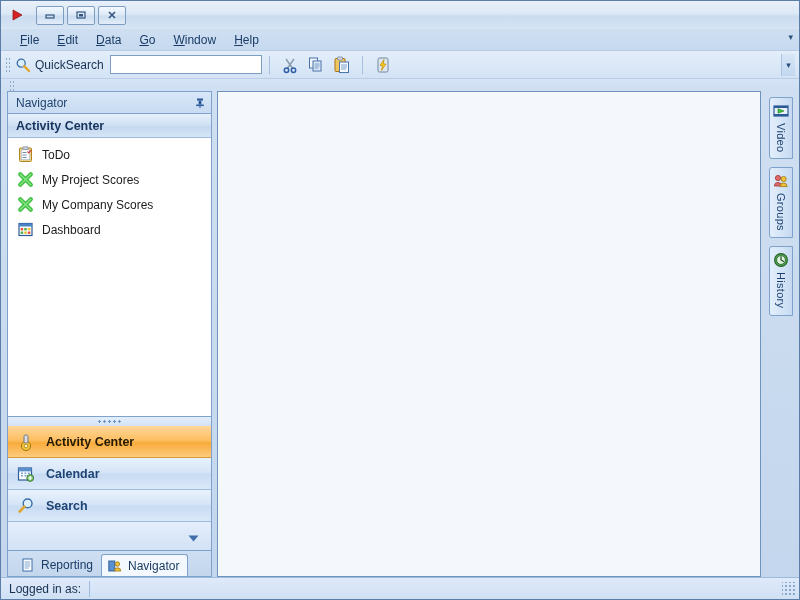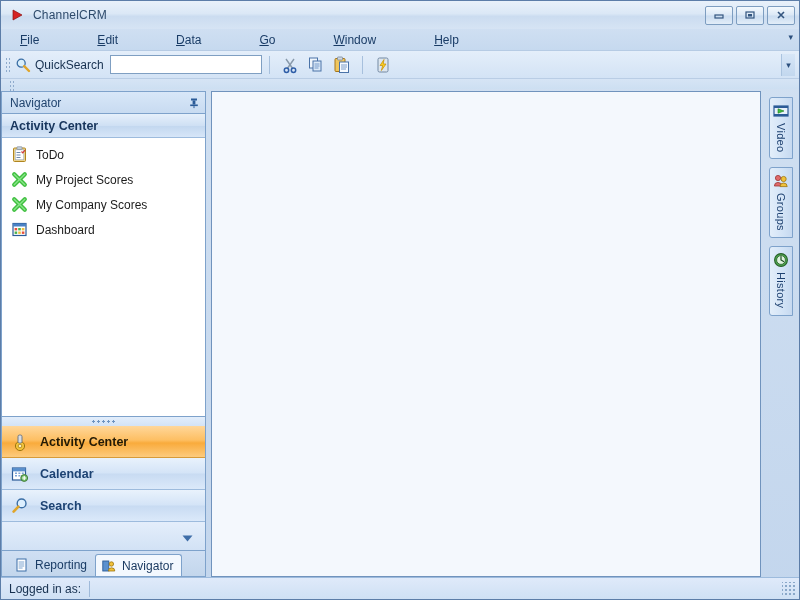--- a/index.html
+++ b/index.html
@@ -61,21 +61,20 @@
   
   #menubar {
     height: 22px;
     flex: 0 0 22px;
     background: linear-gradient(to bottom, #cfdff2 0%, #c6d9ef 100%);
     display: flex;
     align-items: center;
     padding-left: 10px;
     position: relative;
     border-bottom: 1px solid #b6cbe4;
-    gap: 40px;
   }
   .menu-item {
     padding: 2px 9px;
     color: #1a3c66;
     font-size: 12px;
     white-space: nowrap;
   }
   .menu-item u { text-decoration: underline; }
   #menu-overflow {
     position: absolute;
@@ -153,20 +152,21 @@
     display: flex;
     position: relative;
     padding: 2px 0 0 0;
     min-height: 0;
   }
 
   
   #navpane {
     width: 205px;
     flex: 0 0 205px;
+    margin-left: 6px;
     display: flex;
     flex-direction: column;
     min-height: 0;
   }
   #nav-header {
     height: 22px; flex: 0 0 22px;
     background: linear-gradient(to bottom, #d8e7f8 0%, #c8dbf1 100%);
     border: 1px solid #7ea2cb;
     border-bottom: none;
     display: flex; align-items: center;
@@ -368,21 +368,20 @@
 <body>
 
 <div id="window">
 
   <div id="titlebar">
     <span id="app-icon">
       <svg width="14" height="14" viewBox="0 0 14 14">
         <polygon points="3,2 12,7 3,12" fill="#d62222" stroke="#8c1010" stroke-width="0.7"></polygon>
       </svg>
     </span>
-    <span id="title-text">ChannelCRM</span>
     <span class="winbtn">
       <svg width="12" height="10" viewBox="0 0 12 10">
         <rect x="2" y="5" width="8" height="3" fill="none" stroke="#33557f" stroke-width="1.2"></rect>
       </svg>
     </span>
     <span class="winbtn">
       <svg width="12" height="10" viewBox="0 0 12 10">
         <rect x="2" y="2" width="8" height="6" fill="none" stroke="#33557f" stroke-width="1.2"></rect>
         <rect x="4" y="4" width="4" height="2.5" fill="#33557f"></rect>
       </svg>

